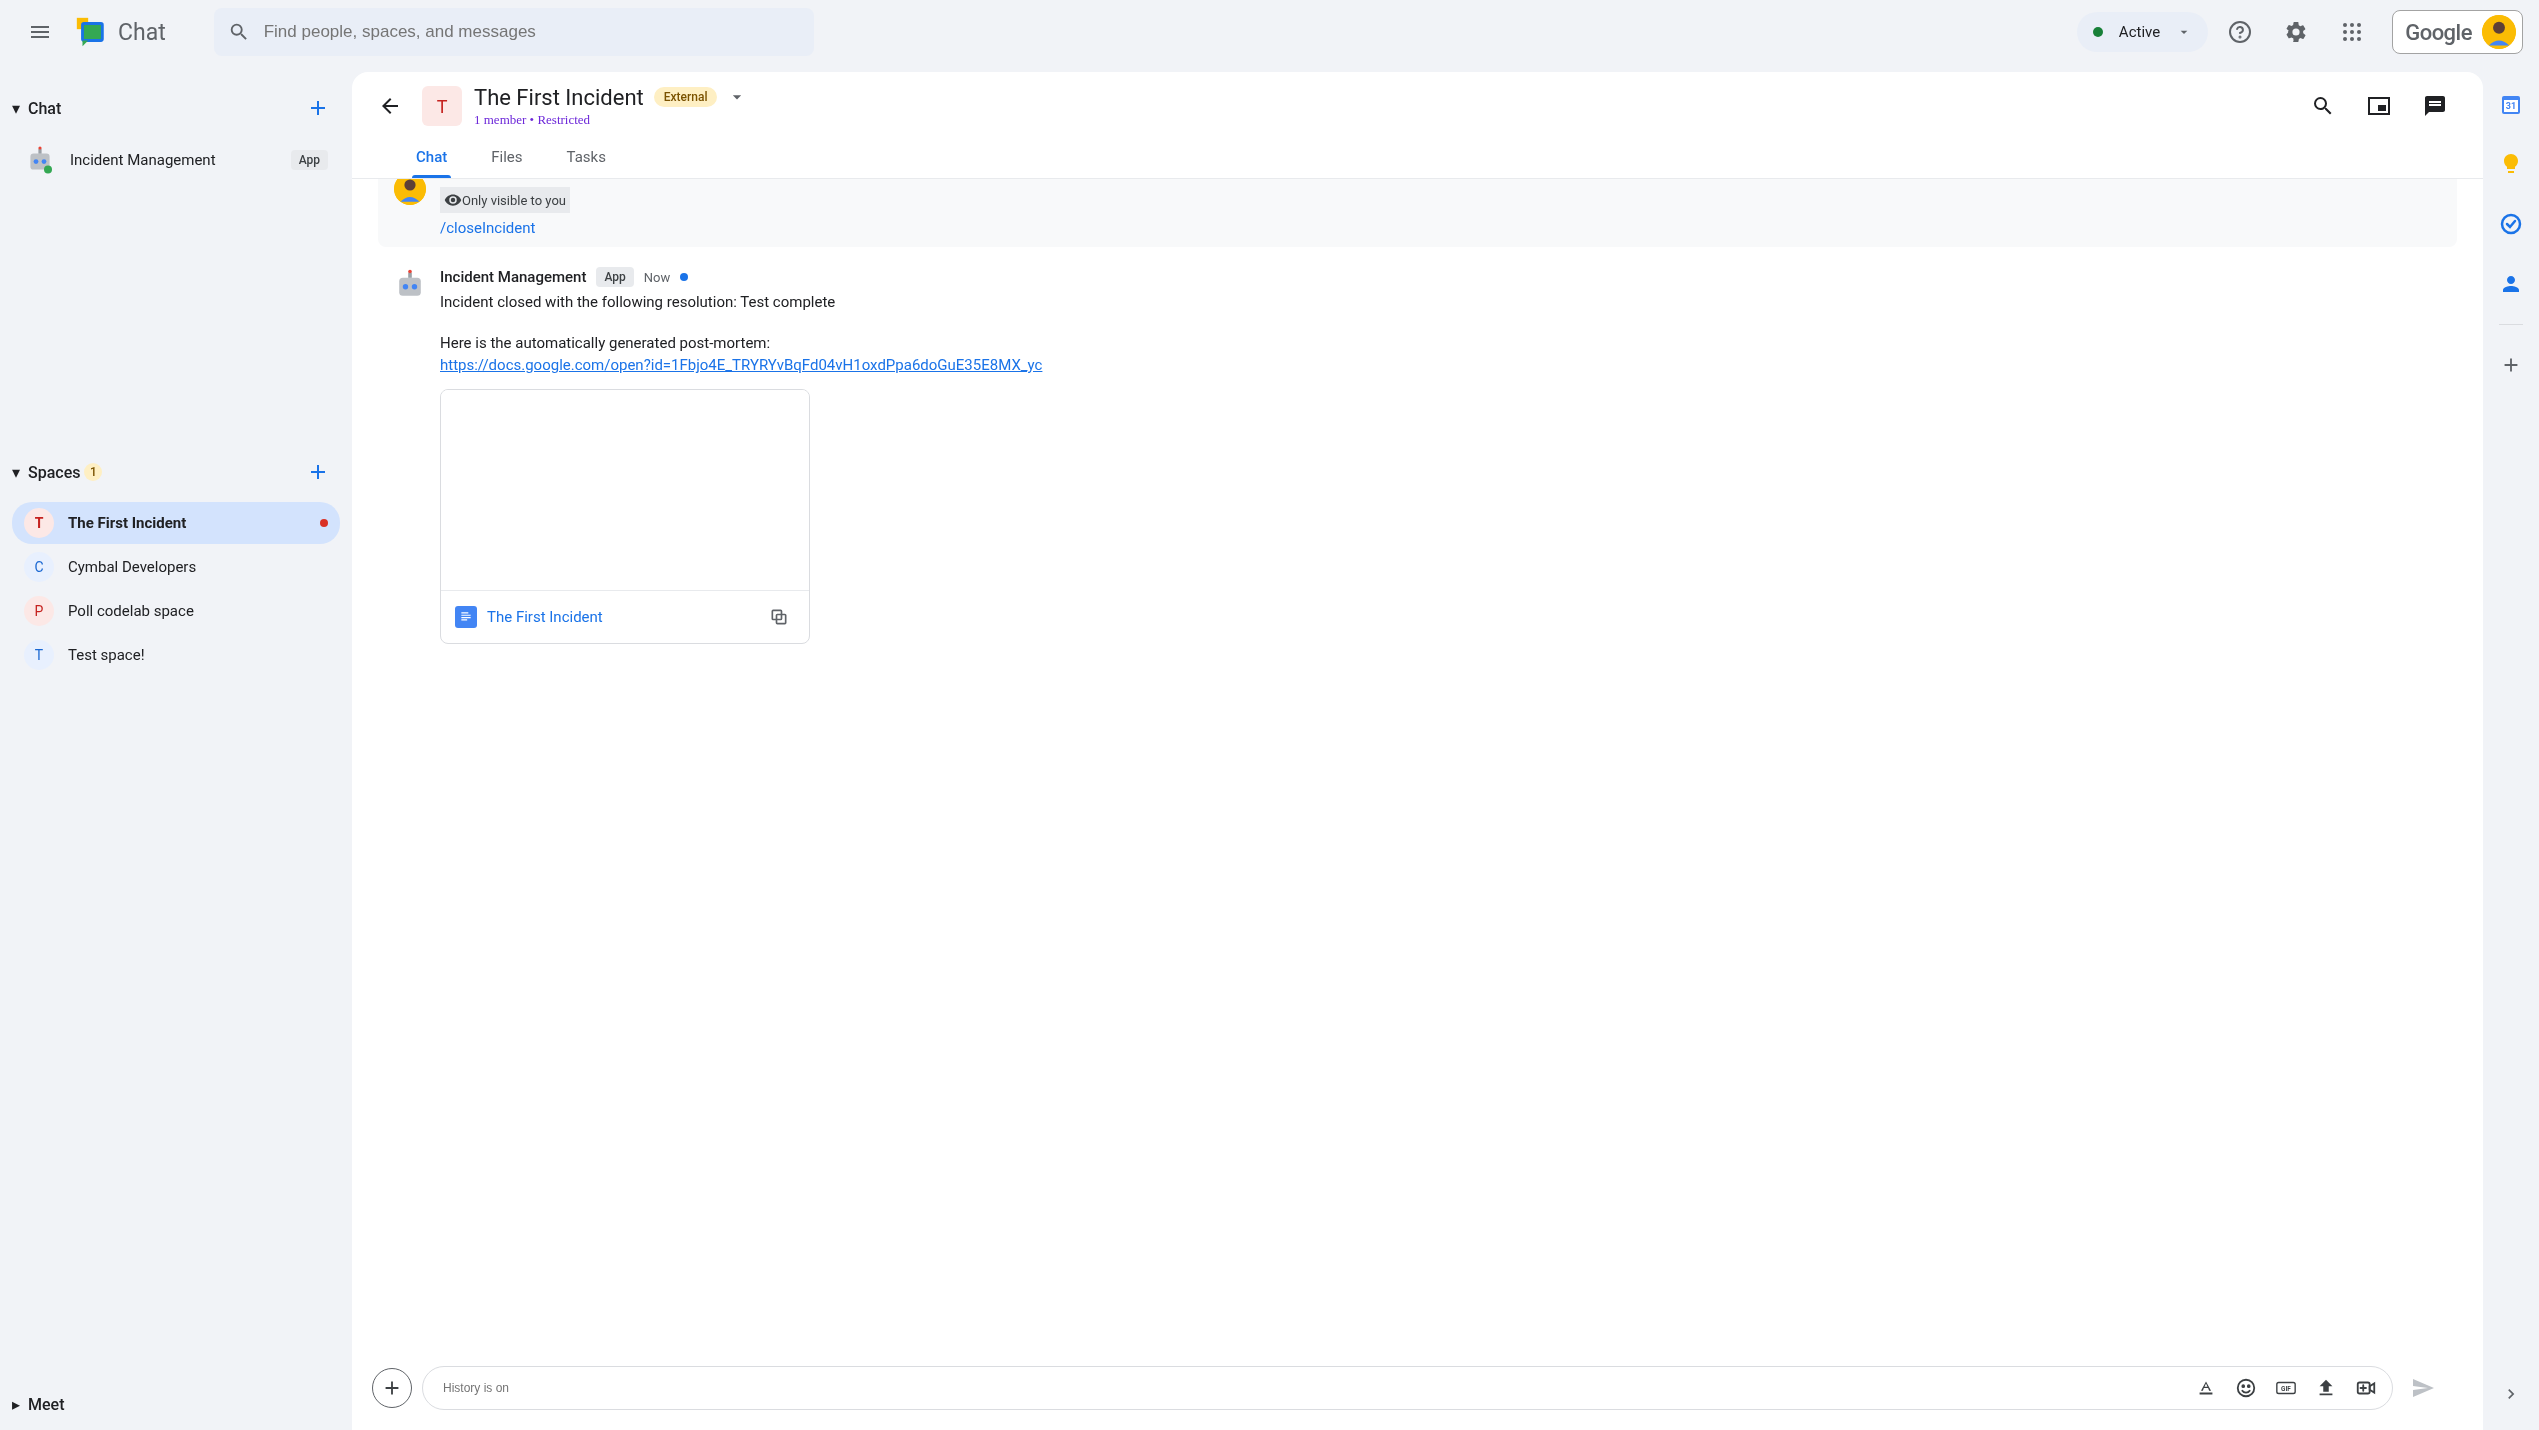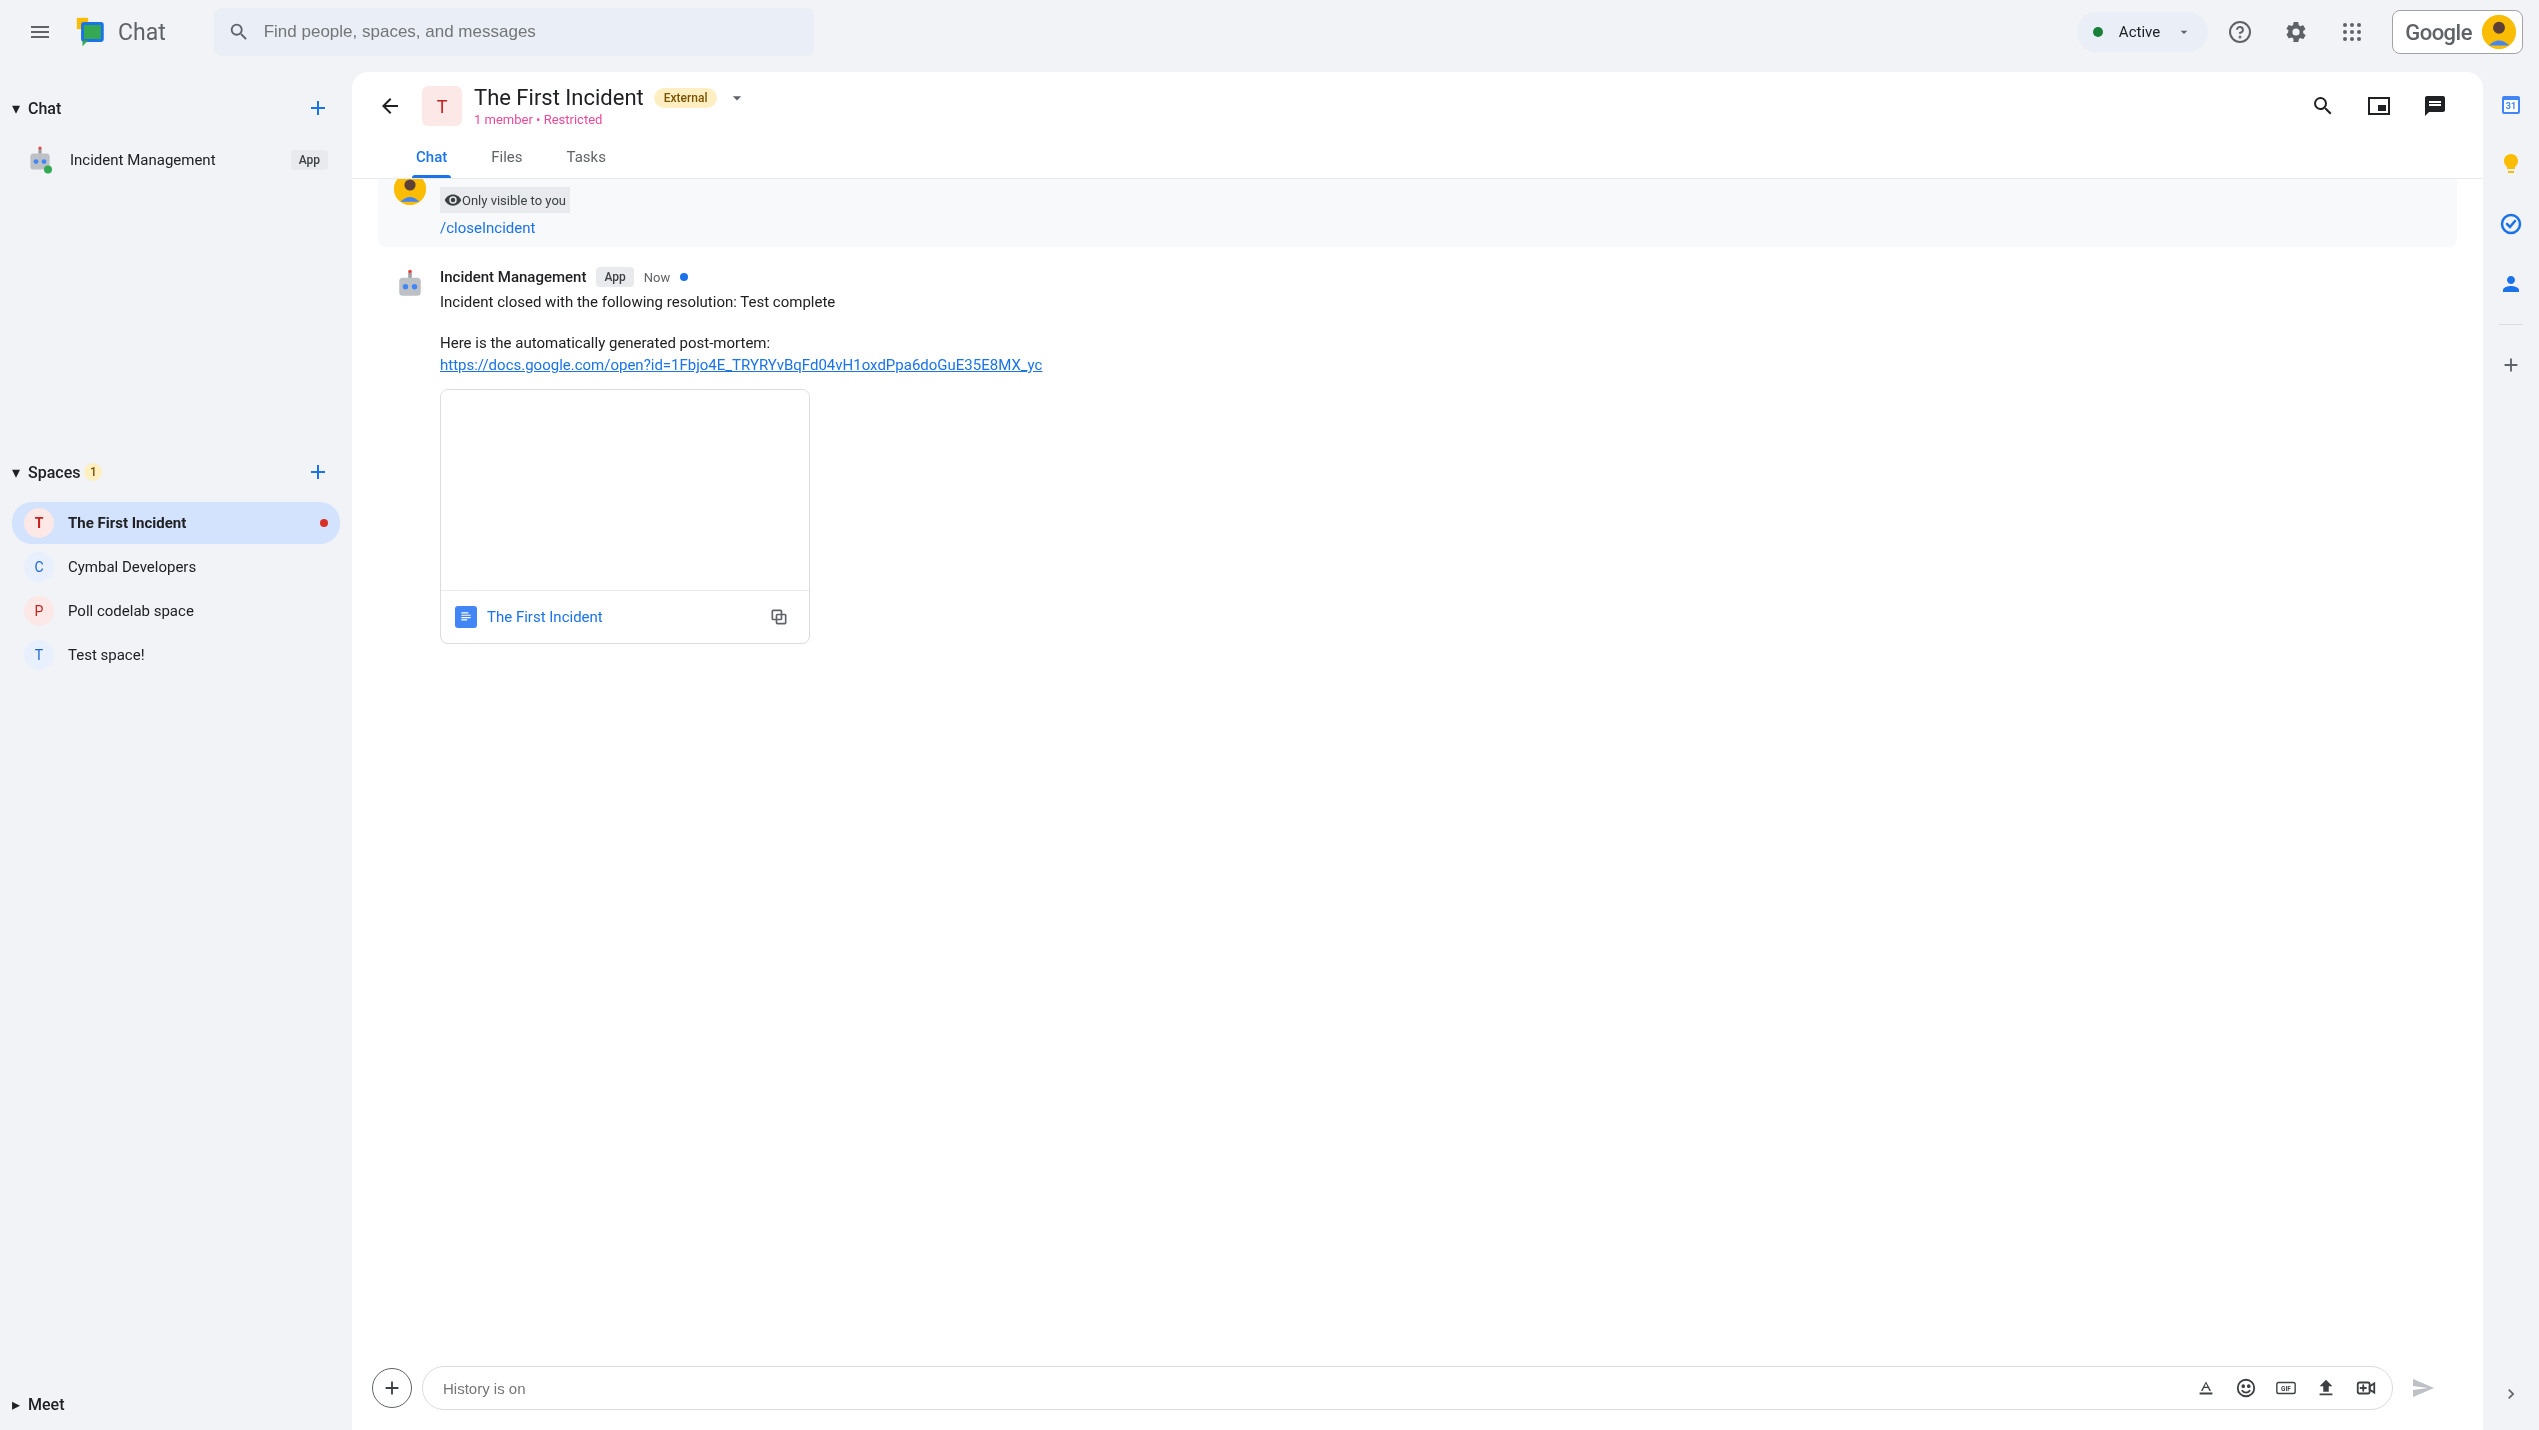--- a/index.html
+++ b/index.html
@@ -60,21 +60,21 @@
   
   .main { flex:1; display:flex; flex-direction:column; overflow:hidden; }
   .conv { background:#fff; border-radius:16px 16px 0 0; margin-top:8px; flex:1; display:flex; flex-direction:column; overflow:hidden; }
   .conv-header { display:flex; align-items:center; padding: 10px 24px 0 18px; gap:12px; }
   .back-btn { width:40px; height:40px; display:flex; align-items:center; justify-content:center; border-radius:50%; cursor:pointer; }
   .space-avatar { width:40px; height:40px; border-radius:6px; background:#fce8e6; color:#c5221f; display:flex; align-items:center; justify-content:center; font-size:18px; }
   .space-titles { display:flex; flex-direction:column; gap:2px; }
   .title-row { display:flex; align-items:center; gap:10px; }
   .space-name { font-size:22px; font-weight:400; }
   .ext-badge { background:#feefc3; color:#7a5200; font-size:12px; font-weight:500; padding:3px 10px; border-radius:12px; }
-  .subtitle { font-size:13px; color:#ec4899; }
+  .subtitle { font-size:13px; color:#6d28d9;font-family:Liberation Serif, serif; }
   .header-spacer { flex:1; }
   .header-icons { display:flex; gap:8px; }
   .tabs { display:flex; gap:36px; padding: 10px 0 0 60px; border-bottom:1px solid #e8eaed; }
   .tab { padding: 8px 4px 12px 4px; font-size:15px; color:#5f6368; cursor:pointer; position:relative; }
   .tab.active { color:#1a73e8; font-weight:500; }
   .tab.active::after { content:''; position:absolute; bottom:0; left:0; right:0; height:3px; background:#1a73e8; border-radius:3px 3px 0 0; }
   .messages { flex:1; overflow-y:auto; padding: 0 40px 0 40px; }
   .msg-block { display:flex; gap:12px; padding: 6px 0; }
   .msg-block.first { background:#f8f9fa; border-radius:0 0 8px 8px; padding:8px 14px 10px 14px; margin-left:-14px; margin-right:-14px; }
   .msg-gutter { width:36px; flex-shrink:0; display:flex; justify-content:center; }
@@ -93,21 +93,21 @@
   .doc-icon { width:22px; height:22px; background:#4285f4; border-radius:3px; display:flex; align-items:center; justify-content:center; }
   .doc-title { color:#1a73e8; font-size:15px; flex:1; }
   .copy-btn { width:32px; height:32px; display:flex; align-items:center; justify-content:center; cursor:pointer; color:#5f6368; }
   
   .composer-row { display:flex; align-items:center; gap:10px; padding: 16px 40px 20px 20px; }
   .plus-circle { width:40px; height:40px; border:1px solid #5f6368; border-radius:50%; display:flex; align-items:center; justify-content:center; cursor:pointer; }
   .composer {
     flex:1; border:1px solid #dadce0; border-radius:24px; height:44px;
     display:flex; align-items:center; padding: 0 8px 0 20px; gap:4px;
   }
-  .composer input { flex:1; border:none; outline:none; font-size:15px; color:#a16207; background:transparent; }
+  .composer input { flex:1; border:none; outline:none; font-size:12px; color:#a16207; background:transparent; }
   .compose-icon { width:36px; height:36px; display:flex; align-items:center; justify-content:center; cursor:pointer; color:#0c4a6e; }
   .send-btn { width:40px; height:40px; display:flex; align-items:center; justify-content:center; color:#bdc1c6; }
   
   .rail { width:56px; display:flex; flex-direction:column; align-items:center; padding-top:20px; gap:20px; }
   .rail-icon { width:40px; height:40px; display:flex; align-items:center; justify-content:center; cursor:pointer; border-radius:50%; }
   .rail-divider { width:24px; height:1px; background:#dadce0; }
   .rail-chevron { margin-top:auto; margin-bottom:16px; }
   .user-blob { width:34px; height:34px; }
 </style>
 </head>

